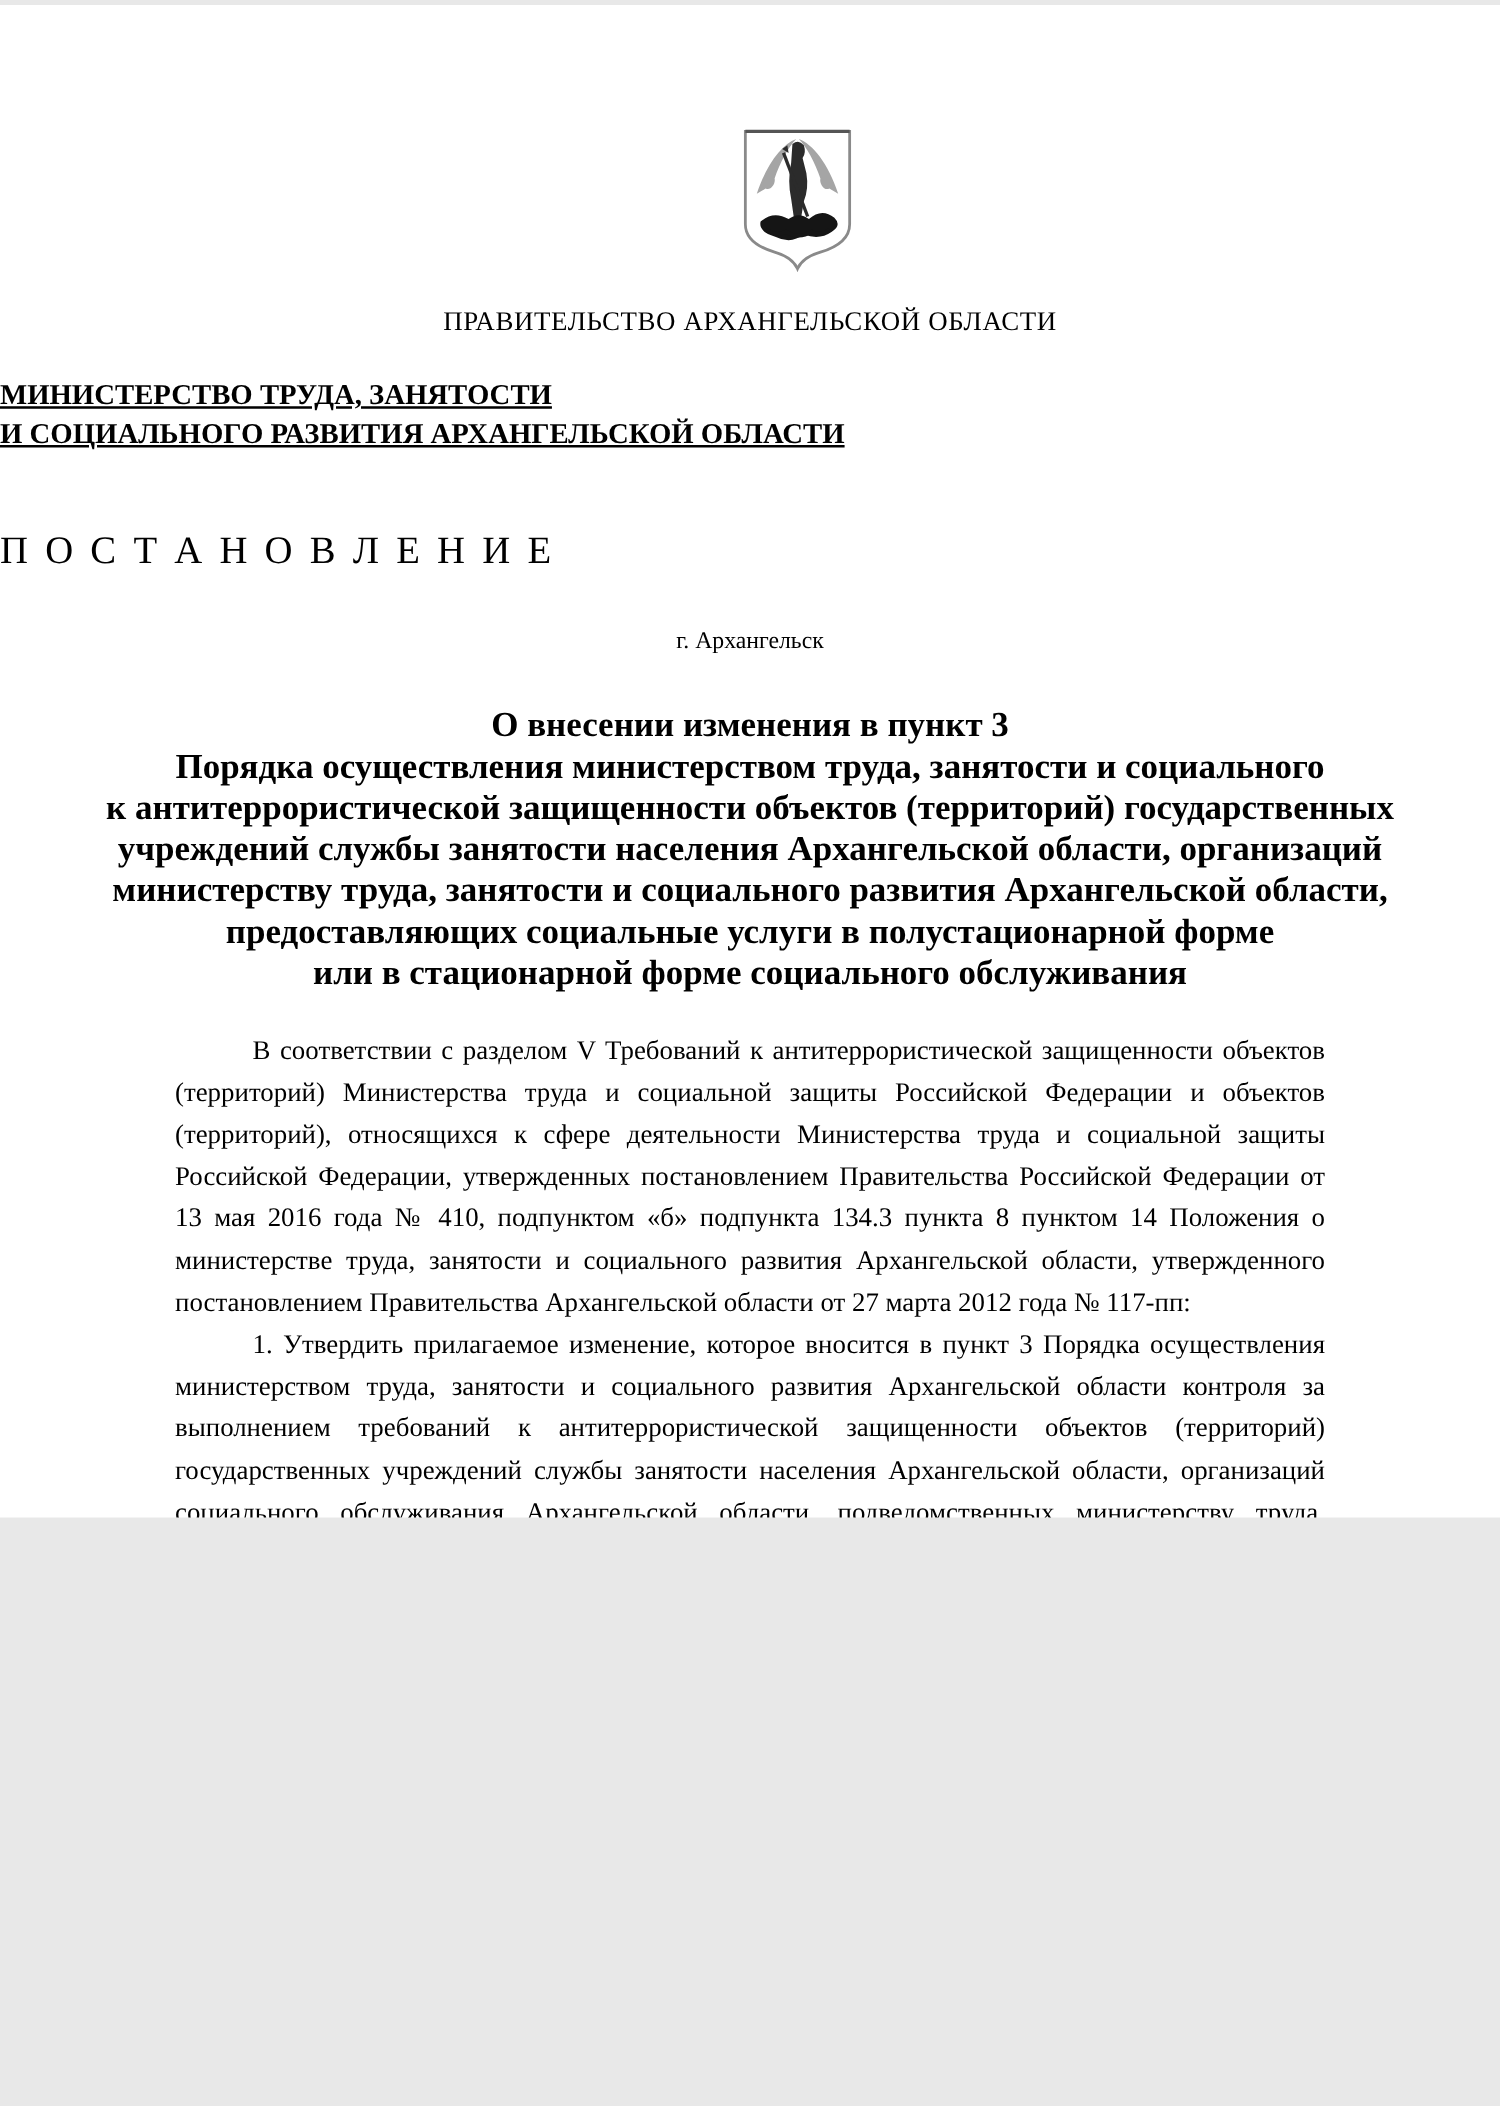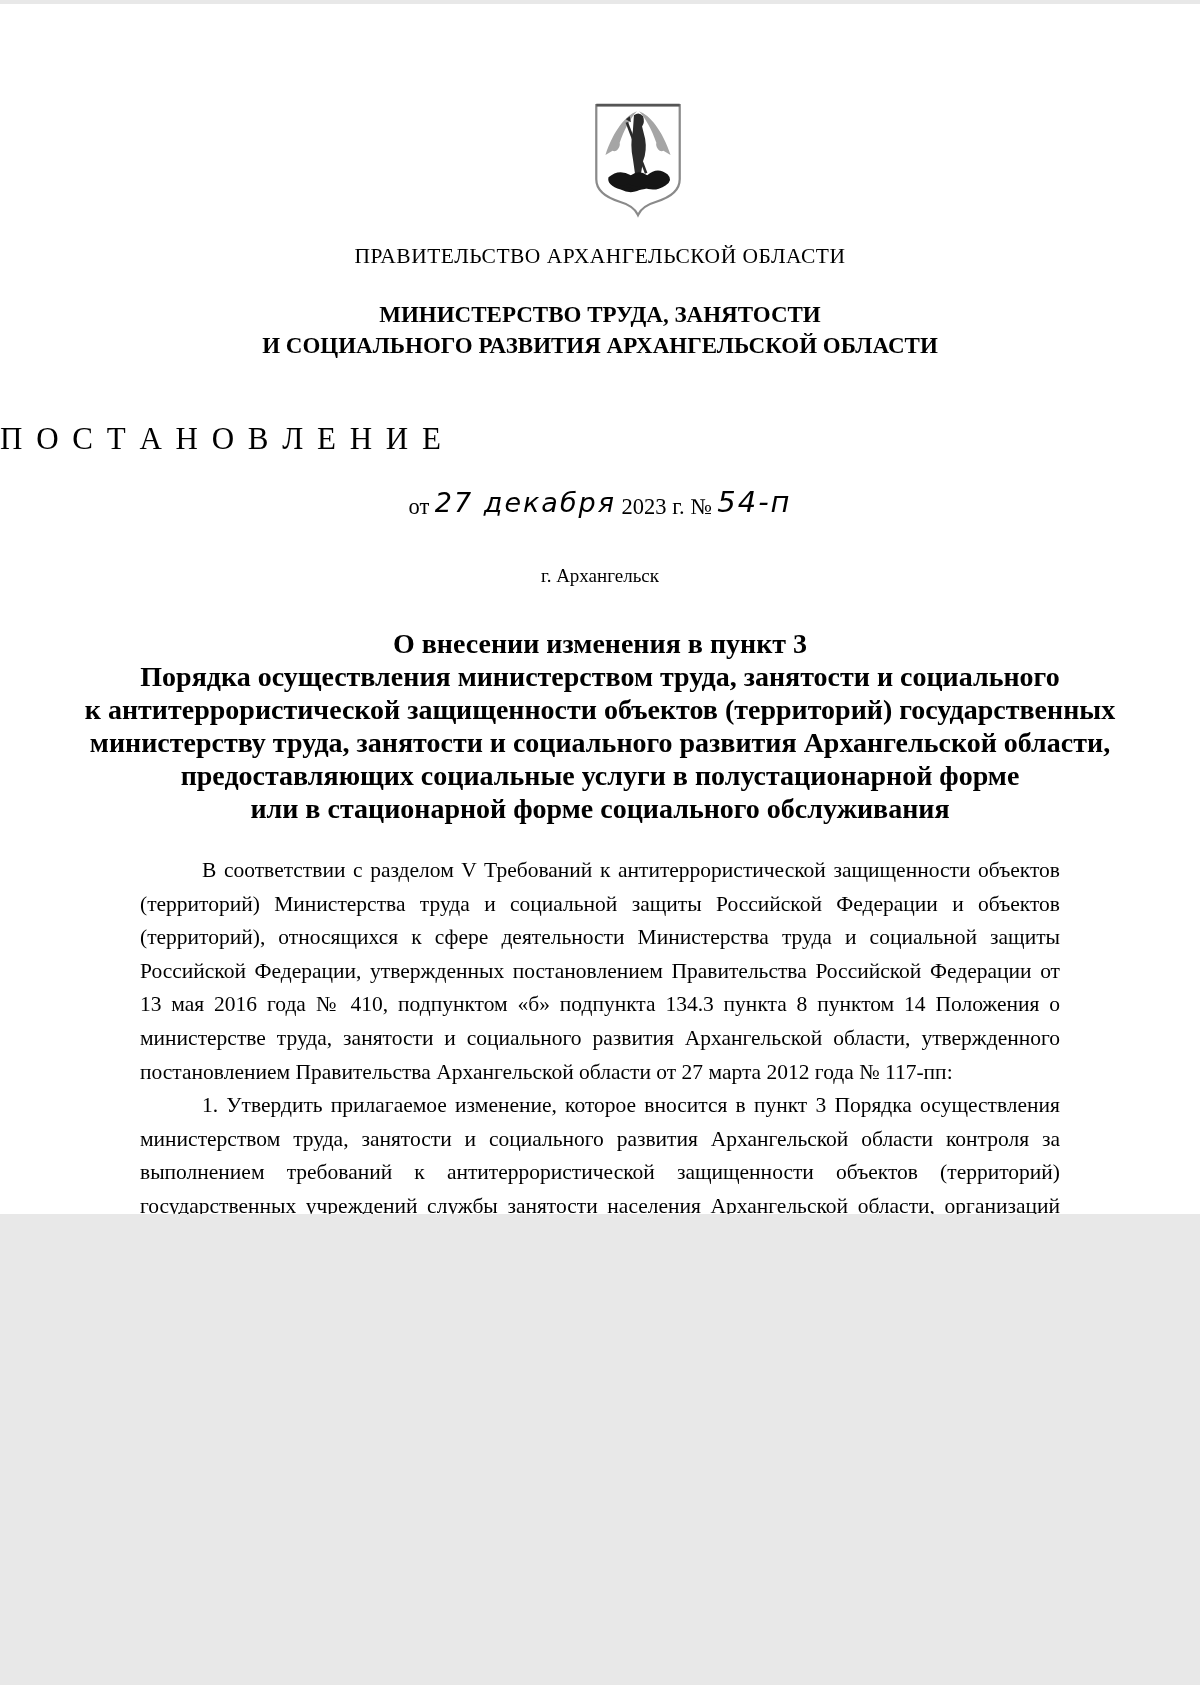--- a/index.html
+++ b/index.html
@@ -20,24 +20,25 @@
   }
   .gov-line {
     margin-top: 22px;
     text-align: center;
     font-size: 21.5px;
     letter-spacing: 0.5px;
     white-space: nowrap;
   }
   .ministry {
     margin-top: 30px;
-    text-align: center;
+    text-align: left;
     font-weight: bold;
     font-size: 23px;
     line-height: 31px;
+    text-decoration: underline;
   }
   .doc-type {
     margin-top: 60px;
     font-size: 31px;
     letter-spacing: 3px;
     white-space: nowrap;
   }
   .date-line {
     margin-top: 30px;
     text-align: center;
@@ -104,34 +105,28 @@
 
   <div class="gov-line">ПРАВИТЕЛЬСТВО АРХАНГЕЛЬСКОЙ ОБЛАСТИ</div>
 
   <div class="ministry">
     <div class="ministry-line">МИНИСТЕРСТВО ТРУДА, ЗАНЯТОСТИ</div>
     <div class="ministry-line">И СОЦИАЛЬНОГО РАЗВИТИЯ АРХАНГЕЛЬСКОЙ ОБЛАСТИ</div>
   </div>
 
   <div class="doc-type">П О С Т А Н О В Л Е Н И Е</div>
 
-  <div class="date-line">
-    <span>от</span>
-    <span class="handwritten">27 декабря</span>
-    <span>2023 г.</span>
-    <span>№</span>
-    <span class="handwritten number">54-п</span>
-  </div>
 
   <div class="place">г. Архангельск</div>
 
   <div class="subject">
     <div class="subject-line">О внесении изменения в пункт 3</div>
     <div class="subject-line">Порядка осуществления министерством труда, занятости и социального</div>
     <div class="subject-line">к антитеррористической защищенности объектов (территорий) государственных</div>
+    <div class="subject-line">учреждений службы занятости населения Архангельской области, организаций</div>
     <div class="subject-line">министерству труда, занятости и социального развития Архангельской области,</div>
     <div class="subject-line">предоставляющих социальные услуги в полустационарной форме</div>
     <div class="subject-line">или в стационарной форме социального обслуживания</div>
   </div>
 
   <div class="body-text">
     <p>В соответствии с разделом V Требований к антитеррористической защищенности объектов (территорий) Министерства труда и социальной защиты Российской Федерации и объектов (территорий), относящихся к сфере деятельности Министерства труда и социальной защиты Российской Федерации, утвержденных постановлением Правительства Российской Федерации от 13 мая 2016 года № 410, подпунктом «б» подпункта 134.3 пункта 8 пунктом 14 Положения о министерстве труда, занятости и социального развития Архангельской области, утвержденного постановлением Правительства Архангельской области от 27 марта 2012 года № 117-пп:</p>
     <p>1. Утвердить прилагаемое изменение, которое вносится в пункт 3 Порядка осуществления министерством труда, занятости и социального развития Архангельской области контроля за выполнением требований к антитеррористической защищенности объектов (территорий) государственных учреждений службы занятости населения Архангельской области, организаций социального обслуживания Архангельской области, подведомственных министерству труда, занятости и социального развития Архангельской области, предоставляющих социальные услуги в полустационарной форме или в стационарной форме социального обслуживания, утвержденного Постановлением министерства труда, занятости и социального развития Архангельской области от 24 января 2022 года № 2-п.</p>
   </div>
 

